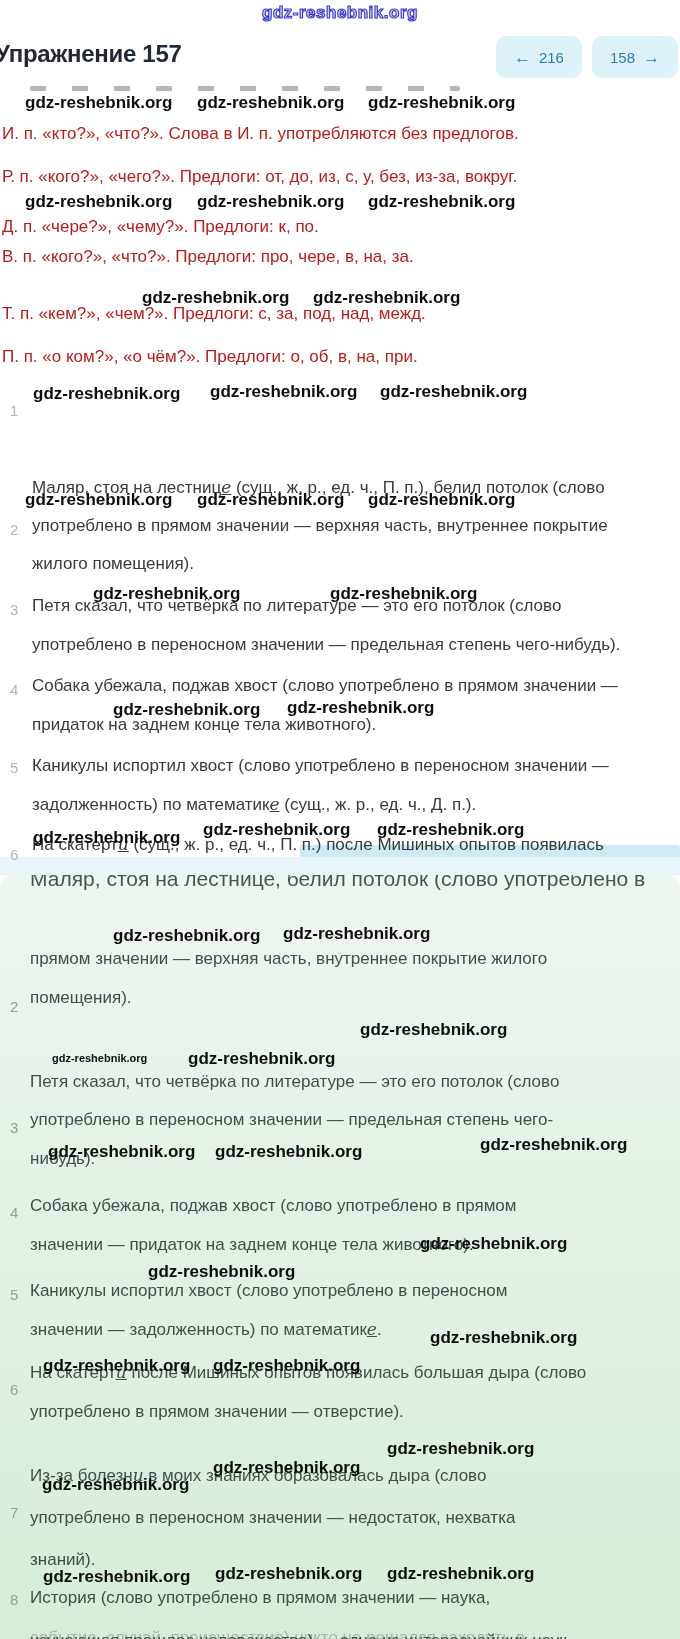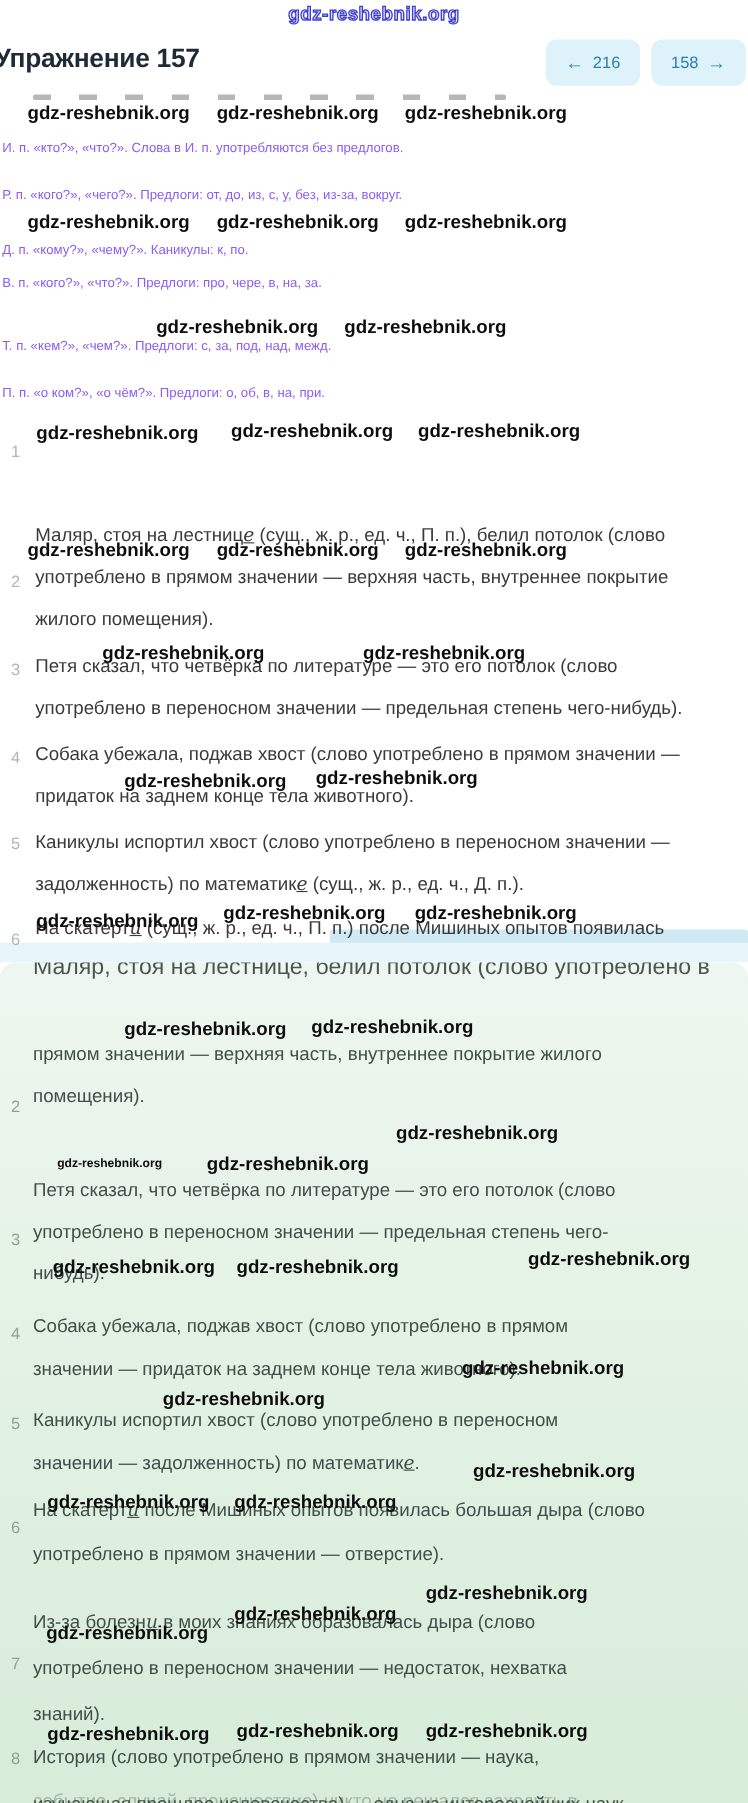--- a/index.html
+++ b/index.html
@@ -37,21 +37,21 @@
   }
   
   .wm{position:absolute;font-size:17px;font-weight:700;color:#0d0d0d;white-space:nowrap;z-index:5;letter-spacing:0;}
   .wm-sm{font-size:11px;}
   
   .remnant{
     position:absolute;top:1px;left:30px;width:430px;height:5px;opacity:.5;border-radius:2px;
     background:repeating-linear-gradient(90deg, rgba(50,50,50,.7) 0 16px, transparent 16px 42px);
   }
   
-  .cline{position:absolute;left:2px;right:6px;font-size:12px;color:#8b5cf6;line-height:22px;z-index:3;white-space:nowrap;}
+  .cline{position:absolute;left:2px;right:6px;font-size:17px;color:#b91c1c;line-height:22px;z-index:3;white-space:nowrap;}
   
   .item{position:absolute;left:32px;right:6px;font-size:17px;color:#3a3a3a;line-height:38px;white-space:pre-line;z-index:3;}
   .item .num{position:absolute;left:-22px;top:10px;font-size:15px;color:#b0b6bc;line-height:18px;}
   .und{font-style:italic;text-decoration:underline;font-family:"DejaVu Serif", serif;}
   
   .gitem{position:absolute;left:30px;right:6px;font-size:17px;color:#414f48;line-height:39px;white-space:pre-line;z-index:3;}
   .gitem .num{position:absolute;left:-20px;top:11px;font-size:15px;color:#8fa396;line-height:18px;}
   .lh42{line-height:42px;}
   .clip-line{position:absolute;top:-8px;left:30px;right:0;font-size:21px;color:#49564f;white-space:nowrap;z-index:3;}
   .faded{opacity:.35;}
@@ -97,21 +97,21 @@
   <span class="wm" style="left:93px;top:499px">gdz-reshebnik.org</span>
   <span class="wm" style="left:330px;top:499px">gdz-reshebnik.org</span>
   <span class="wm" style="left:113px;top:615px">gdz-reshebnik.org</span>
   <span class="wm" style="left:287px;top:613px">gdz-reshebnik.org</span>
   <span class="wm" style="left:33px;top:743px">gdz-reshebnik.org</span>
   <span class="wm" style="left:203px;top:735px">gdz-reshebnik.org</span>
   <span class="wm" style="left:377px;top:735px">gdz-reshebnik.org</span>
 
   <div class="cline" style="top:38px">И. п. «кто?», «что?». Слова в И. п. употребляются без предлогов.</div>
   <div class="cline" style="top:81px">Р. п. «кого?», «чего?». Предлоги: от, до, из, с, у, без, из-за, вокруг.</div>
-  <div class="cline" style="top:131px">Д. п. «кому?», «чему?». Каникулы: к, по.</div>
+  <div class="cline" style="top:131px">Д. п. «чере?», «чему?». Предлоги: к, по.</div>
   <div class="cline" style="top:161px">В. п. «кого?», «что?». Предлоги: про, чере, в, на, за.</div>
   <div class="cline" style="top:218px">Т. п. «кем?», «чем?». Предлоги: с, за, под, над, межд.</div>
   <div class="cline" style="top:261px">П. п. «о ком?», «о чём?». Предлоги: о, об, в, на, при.</div>
 
   <div class="item" style="top:307px">
     <span class="num">1</span>
     <span><span>Маляр, стоя на лестниц</span><span class="und">е</span><span> (сущ., ж. р., ед. ч., П. п.), белил потолок (слово
 употреблено в прямом значении — верхняя часть, внутреннее покрытие
 жилого помещения).</span></span>
   </div>

